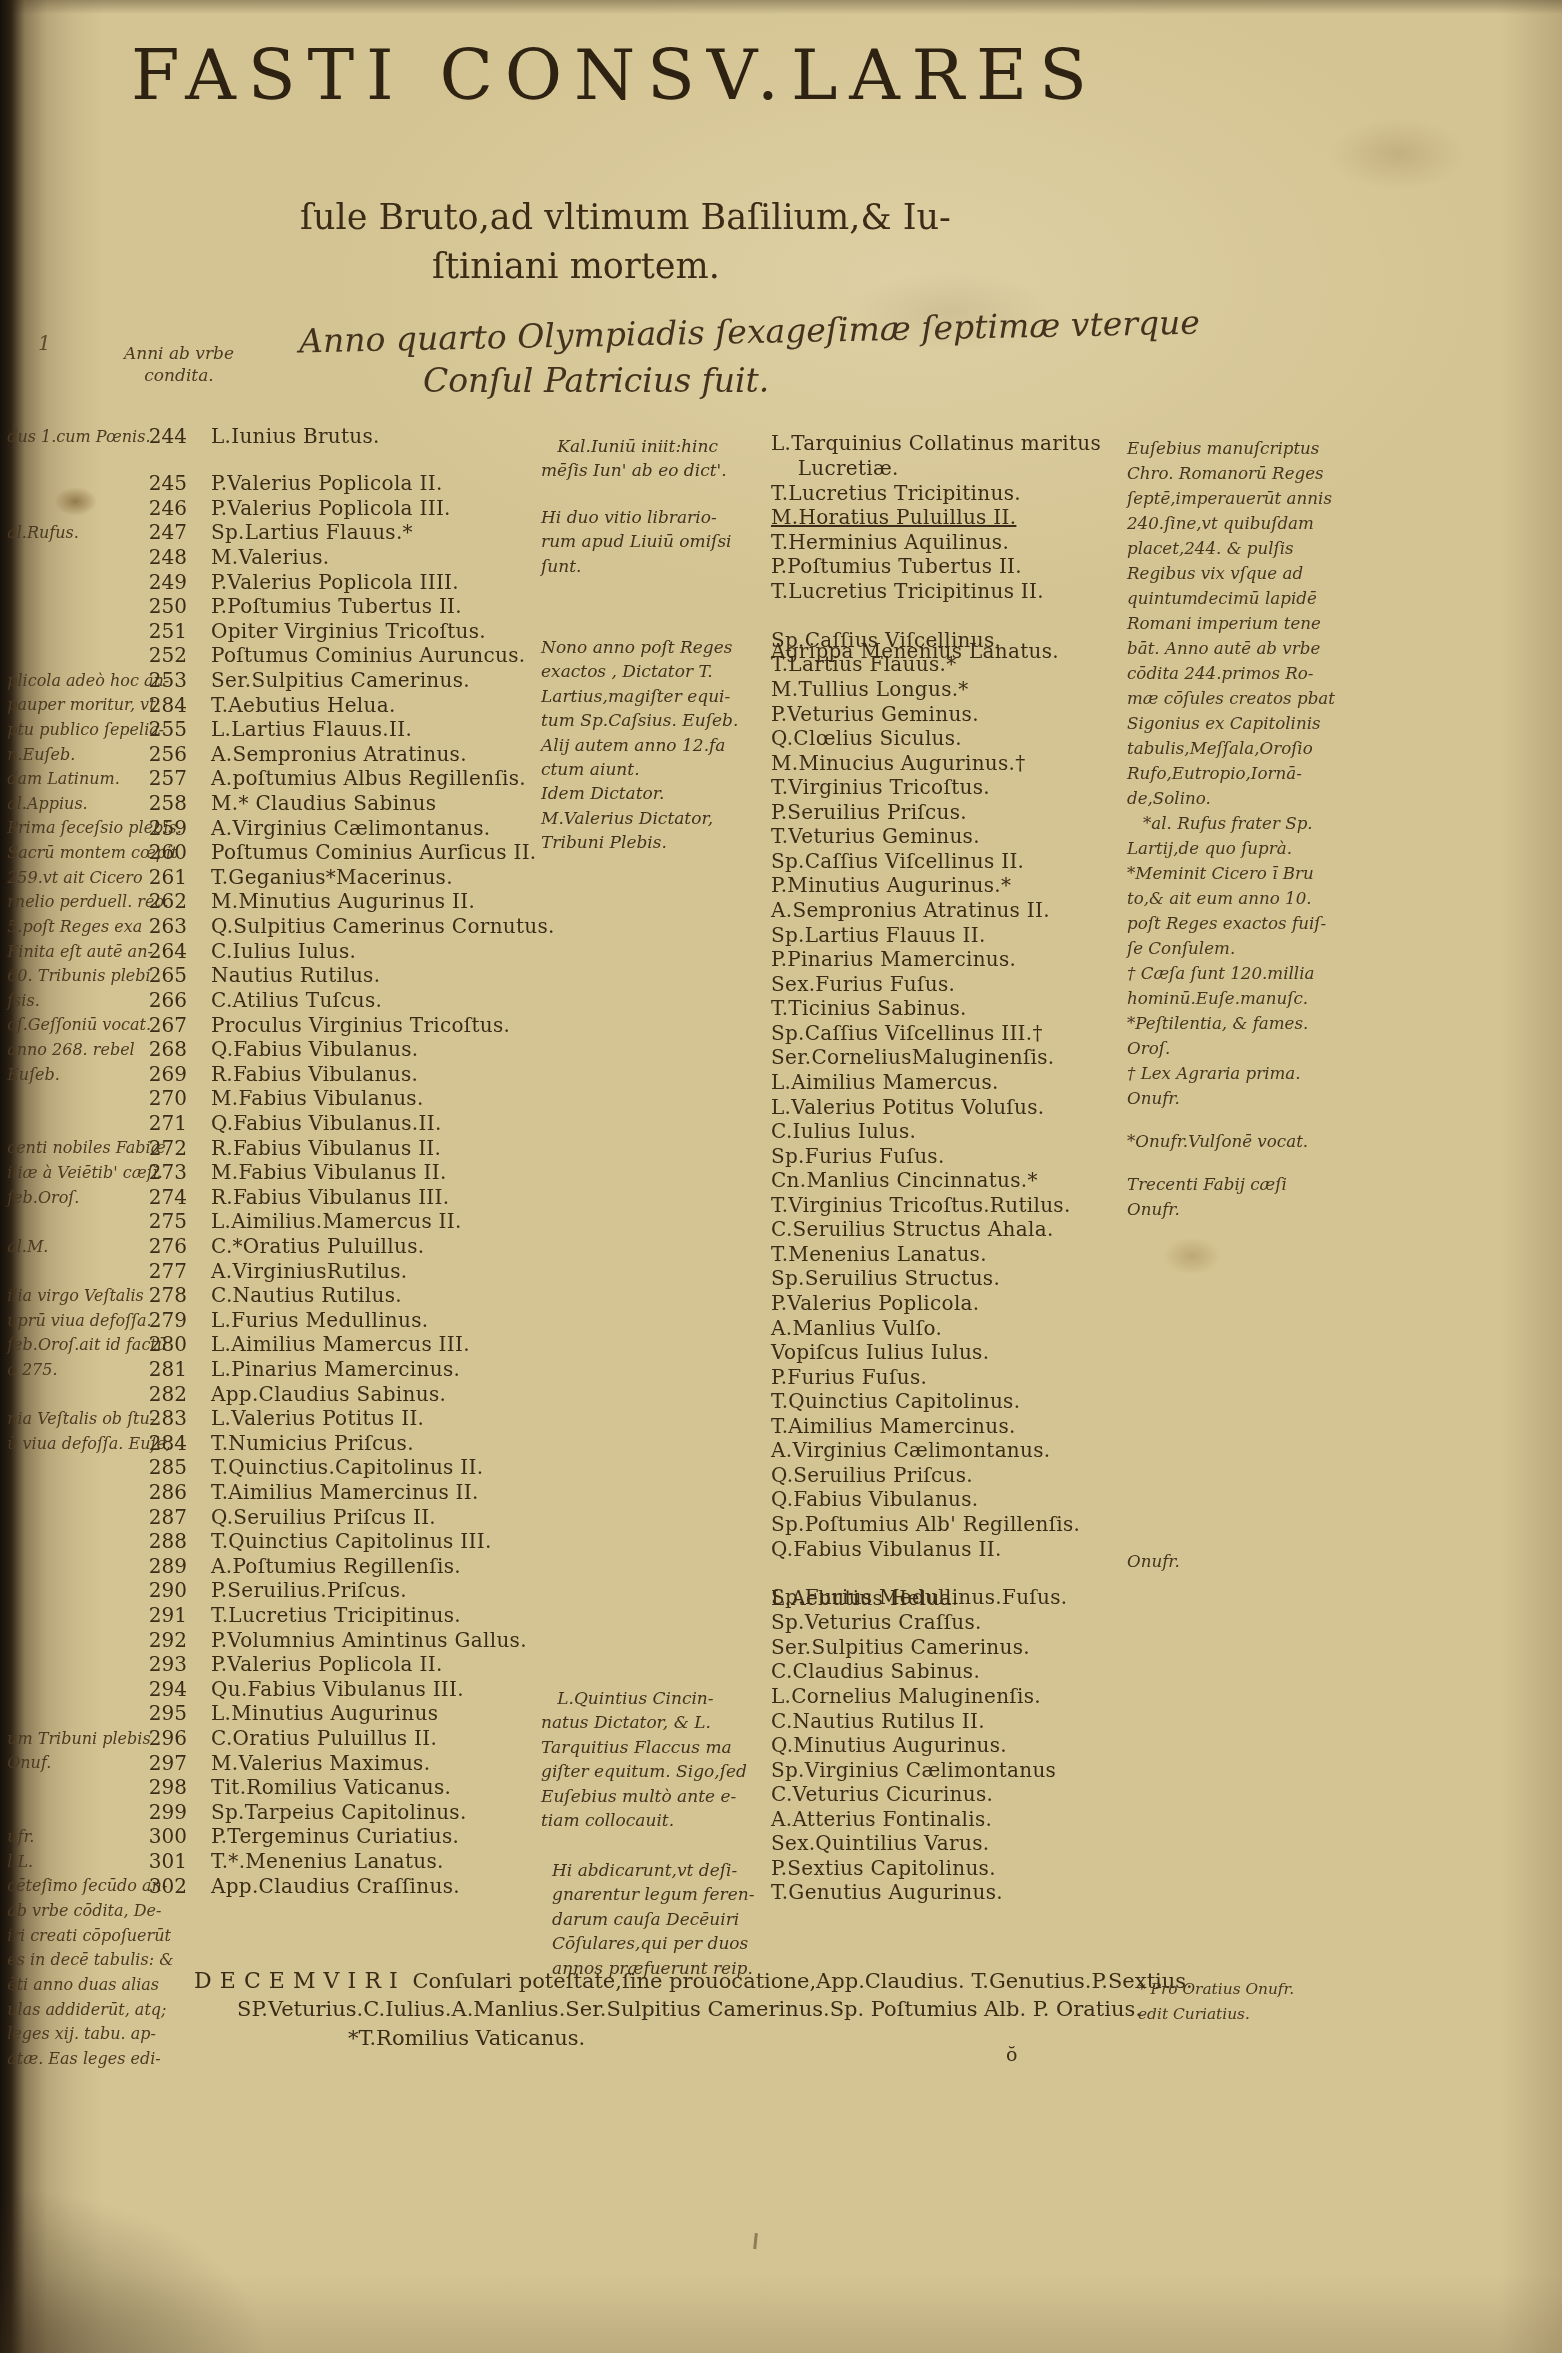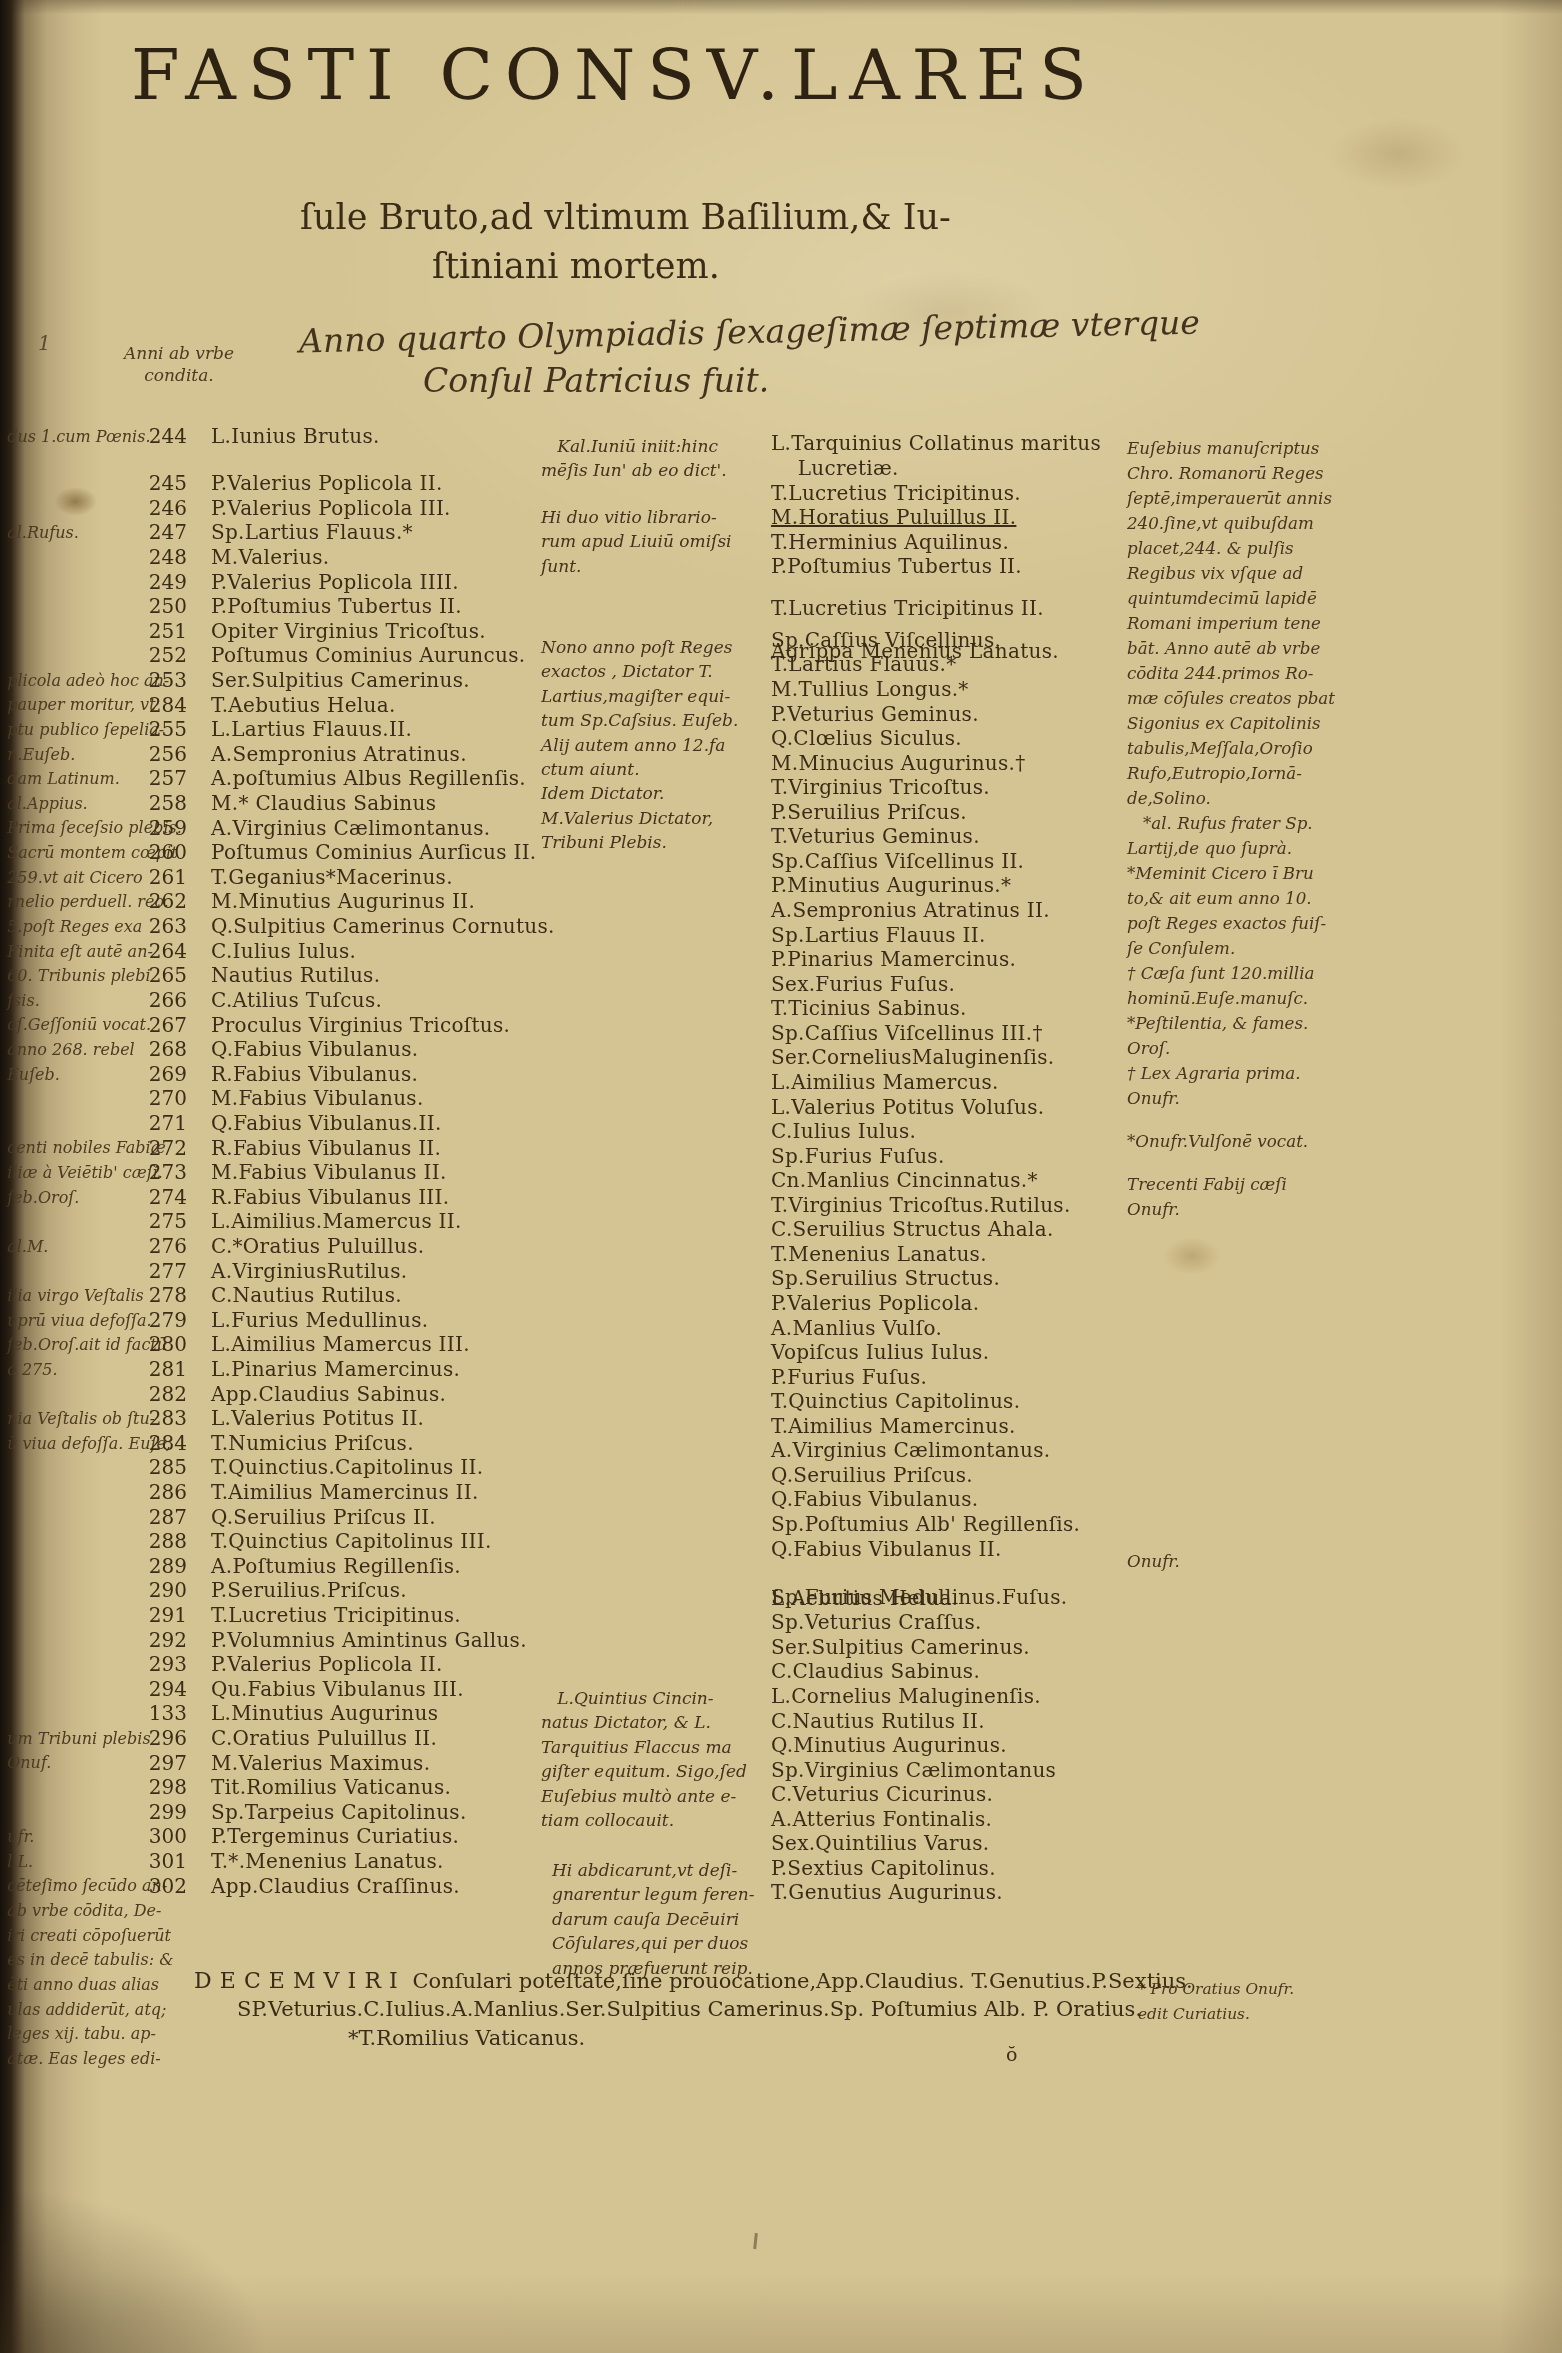--- a/index.html
+++ b/index.html
@@ -214,21 +214,21 @@
       <div class="year" style="top: 1579px;">290</div>
       <div class="cname" style="top: 1579px;">P.Seruilius.Priſcus.</div>
       <div class="year" style="top: 1604px;">291</div>
       <div class="cname" style="top: 1604px;">T.Lucretius Tricipitinus.</div>
       <div class="year" style="top: 1629px;">292</div>
       <div class="cname" style="top: 1629px;">P.Volumnius Amintinus Gallus.</div>
       <div class="year" style="top: 1653px;">293</div>
       <div class="cname" style="top: 1653px;">P.Valerius Poplicola II.</div>
       <div class="year" style="top: 1678px;">294</div>
       <div class="cname" style="top: 1678px;">Qu.Fabius Vibulanus III.</div>
-      <div class="year" style="top: 1702px;">133</div>
+      <div class="year" style="top: 1702px;">295</div>
       <div class="cname" style="top: 1702px;">L.Minutius Augurinus</div>
       <div class="year" style="top: 1727px;">296</div>
       <div class="cname" style="top: 1727px;">C.Oratius Puluillus II.</div>
       <div class="year" style="top: 1752px;">297</div>
       <div class="cname" style="top: 1752px;">M.Valerius Maximus.</div>
       <div class="year" style="top: 1776px;">298</div>
       <div class="cname" style="top: 1776px;">Tit.Romilius Vaticanus.</div>
       <div class="year" style="top: 1801px;">299</div>
       <div class="cname" style="top: 1801px;">Sp.Tarpeius Capitolinus.</div>
       <div class="year" style="top: 1825px;">300</div>
@@ -238,21 +238,21 @@
       <div class="year" style="top: 1875px;">302</div>
       <div class="cname" style="top: 1875px;">App.Claudius Craſſinus.</div>
     </div>
   <div id="list-right">
       <div class="cname right" style="top: 432px;">L.Tarquinius Collatinus maritus</div>
       <div class="cname right" style="top: 457px;">    Lucretiæ.</div>
       <div class="cname right" style="top: 482px;">T.Lucretius Tricipitinus.</div>
       <div class="cname right" style="top: 506px; text-decoration: underline;">M.Horatius Puluillus II.</div>
       <div class="cname right" style="top: 531px;">T.Herminius Aquilinus.</div>
       <div class="cname right" style="top: 555px;">P.Poſtumius Tubertus II.</div>
-      <div class="cname right" style="top: 580px; margin-top: 17px;">T.Lucretius Tricipitinus II.</div>
+      <div class="cname right" style="top: 580px;">T.Lucretius Tricipitinus II.</div>
       <div class="cname right" style="top: 640px;">Agrippa Menenius Lanatus.</div>
       <div class="cname right" style="top: 629px;">Sp.Caſſius Viſcellinus.</div>
       <div class="cname right" style="top: 653px;">T.Lartius Flauus.*</div>
       <div class="cname right" style="top: 678px;">M.Tullius Longus.*</div>
       <div class="cname right" style="top: 703px;">P.Veturius Geminus.</div>
       <div class="cname right" style="top: 727px;">Q.Clœlius Siculus.</div>
       <div class="cname right" style="top: 752px;">M.Minucius Augurinus.†</div>
       <div class="cname right" style="top: 776px;">T.Virginius Tricoſtus.</div>
       <div class="cname right" style="top: 801px;">P.Seruilius Priſcus.</div>
       <div class="cname right" style="top: 825px;">T.Veturius Geminus.</div>

